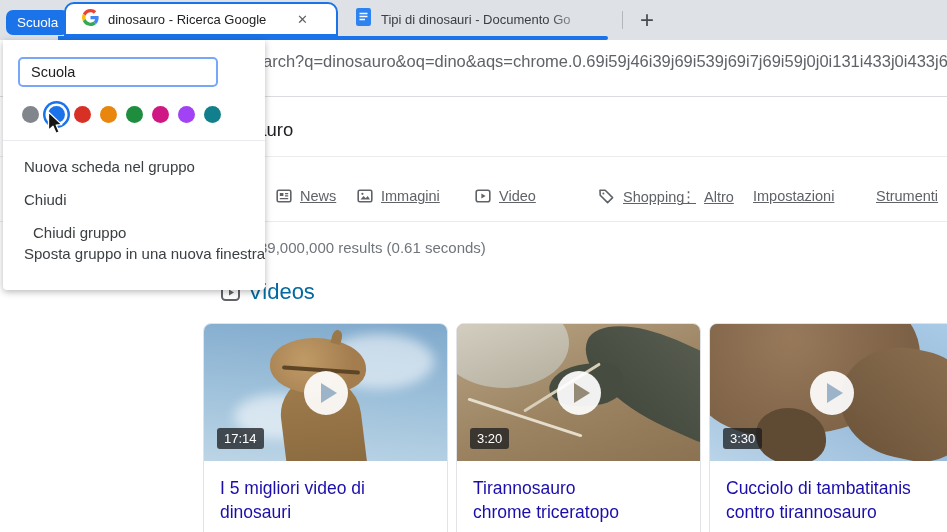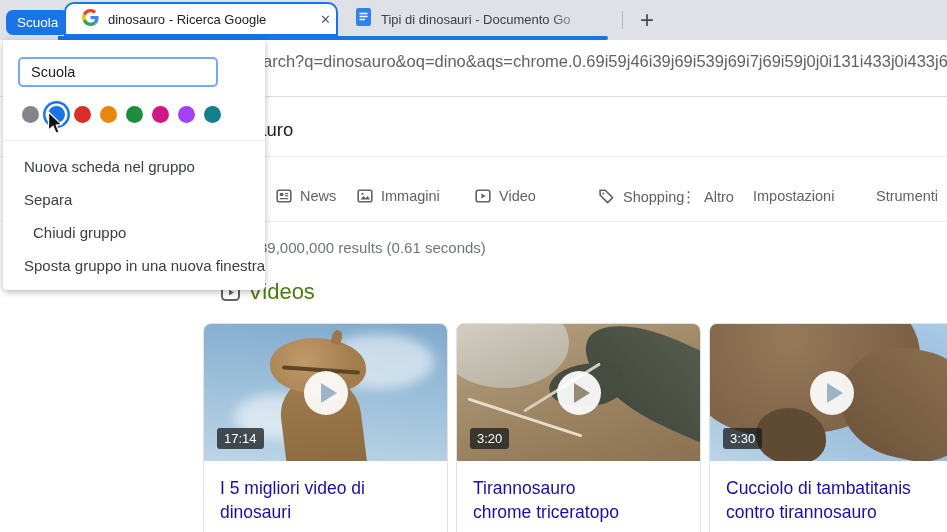--- a/index.html
+++ b/index.html
@@ -7,42 +7,42 @@
   body { font-family:"Liberation Sans", sans-serif; background:#fff; }
   #screen { position:relative; width:947px; height:532px; overflow:hidden; background:#fff; }
   .abs { position:absolute; }
 
   
   #tabstrip { left:0; top:0; width:947px; height:40px; background:#dee1e6; }
   #group-underline { left:58px; top:36px; width:550px; height:4px; border-radius:0 3px 3px 0; background:#1a73e8; }
   #group-badge { left:6px; top:10px; height:25px; line-height:25px; padding:0 11px; border-radius:7px;
                  color:#fff; font-size:13.5px; background:#1a73e8; cursor:default; }
   #tab-active { left:64px; top:2px; width:274px; height:34px; background:#fff; border:2px solid #1a73e8;
-                border-radius:10px 10px 0 0; display:flex; align-items:center; padding:0 2px 0 16px; gap:9px; }
+                border-radius:10px 10px 0 0; display:flex; align-items:center; padding:0 25px 0 16px; gap:9px; }
   #tab-active .tab-title { font-size:13px; color:#202124; white-space:nowrap; overflow:hidden; flex:1; }
   .tab-close { font-size:13px; color:#5f6368; padding:0 3px; }
   #tab-inactive { left:344px; top:2px; width:266px; height:34px; display:flex; align-items:center; padding:0 8px 0 12px; gap:10px; overflow:hidden; }
   #tab-inactive .tab-title { font-size:13px; color:#3c4043; white-space:nowrap; overflow:hidden; }
   #tab2-fade { left:548px; top:6px; width:62px; height:28px; background:linear-gradient(90deg, rgba(222,225,230,0), #dee1e6 75%); }
   #tab-separator { left:622px; top:11px; width:1px; height:18px; background:#9aa0a6; opacity:.65; }
   #new-tab-btn { left:633px; top:6px; width:28px; height:28px; font-size:24px; font-weight:300;
                  color:#474b50; text-align:center; line-height:27px; }
 
   
   #toolbar { left:0; top:40px; width:947px; height:57px; background:#fff; border-bottom:1px solid #dadce0; }
   #url-text { left:263px; top:52px; width:684px; font-size:16.5px; color:#5f6368; white-space:nowrap; overflow:hidden; }
 
   
   #query-text { left:212px; top:119px; font-size:18.5px; color:#202124; }
   .hairline { left:0; width:947px; height:1px; background:#ececee; }
-  .navitem { top:188px; display:flex; align-items:center; gap:8px; color:#5f6368; font-size:14.5px; white-space:nowrap; }
+  .navitem { top:188px; display:flex; align-items:center; gap:8px; color:#5f6368; font-size:14.5px; white-space:nowrap;text-decoration:underline; }
   .navitem svg { display:block; }
   #stats { left:259px; top:239px; font-size:15px; color:#70757a; white-space:nowrap; }
   #videos-head-icon { left:221px; top:284px; }
-  #videos-heading { left:248px; top:279px; font-size:22px; color:#4d7c0f; }
+  #videos-heading { left:248px; top:279px; font-size:22px; color:#0369a1; }
 
   
   .vcard { top:323px; width:245px; height:230px; background:#fff; border:1px solid #e1e3e6; border-radius:8px; overflow:hidden; }
   .vcard.c1 { left:203px; } .vcard.c2 { left:456px; } .vcard.c3 { left:709px; }
   .thumb { position:relative; width:100%; height:137px; overflow:hidden; }
   .playbtn { position:absolute; left:50%; top:50%; width:44px; height:44px; margin:-22px 0 0 -22px;
              background:rgba(255,255,255,.92); border-radius:50%; }
   .playbtn::after { content:""; position:absolute; left:17px; top:12px; border-style:solid;
                     border-width:10px 0 10px 16px; border-color:transparent transparent transparent var(--tri,#9db4c8); }
   .duration { position:absolute; left:13px; bottom:12px; background:rgba(25,27,30,.75); color:#fff;
@@ -220,23 +220,23 @@
       <span class="swatch selected" style="background-color: rgb(26, 115, 232);"></span>
       <span class="swatch" style="background-color: rgb(217, 48, 37);"></span>
       <span class="swatch" style="background-color: rgb(232, 134, 13);"></span>
       <span class="swatch" style="background-color: rgb(30, 142, 62);"></span>
       <span class="swatch" style="background-color: rgb(208, 24, 132);"></span>
       <span class="swatch" style="background-color: rgb(161, 66, 244);"></span>
       <span class="swatch" style="background-color: rgb(18, 128, 140);"></span>
     </div>
     <div id="menu-divider"></div>
     <div class="menu-item" style="top:110px;">Nuova scheda nel gruppo</div>
-    <div class="menu-item" style="top:143px;">Separa</div>
+    <div class="menu-item" style="top:143px;">Chiudi</div>
     <div class="menu-item" style="top:176px;padding-left:30px;">Chiudi gruppo</div>
-    <div class="menu-item" style="top:209px;">Sposta gruppo in una nuova finestra</div>
+    <div class="menu-item" style="top:197px;">Sposta gruppo in una nuova finestra</div>
   </div>
 
   <div id="cursor" class="abs">
     <svg width="18" height="24" viewBox="0 0 18 24">
       <path d="M1.5 1 L1.5 19.2 L6 15.2 L9 22.3 L12.2 20.9 L9.2 14.1 L14.8 13.6 Z" fill="#151515" stroke="#fff" stroke-width="1.3" stroke-linejoin="round"></path>
     </svg>
   </div>
 
 </div>
 

